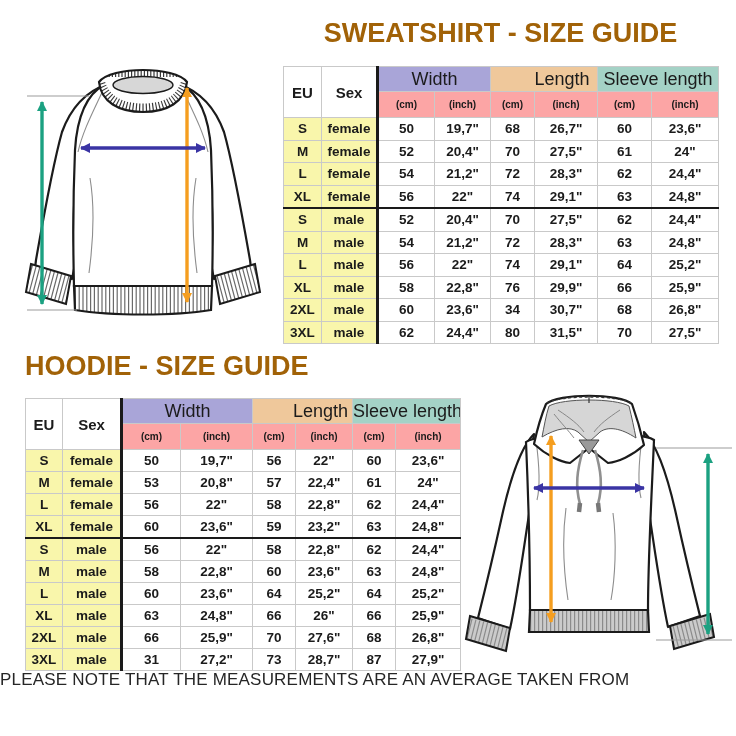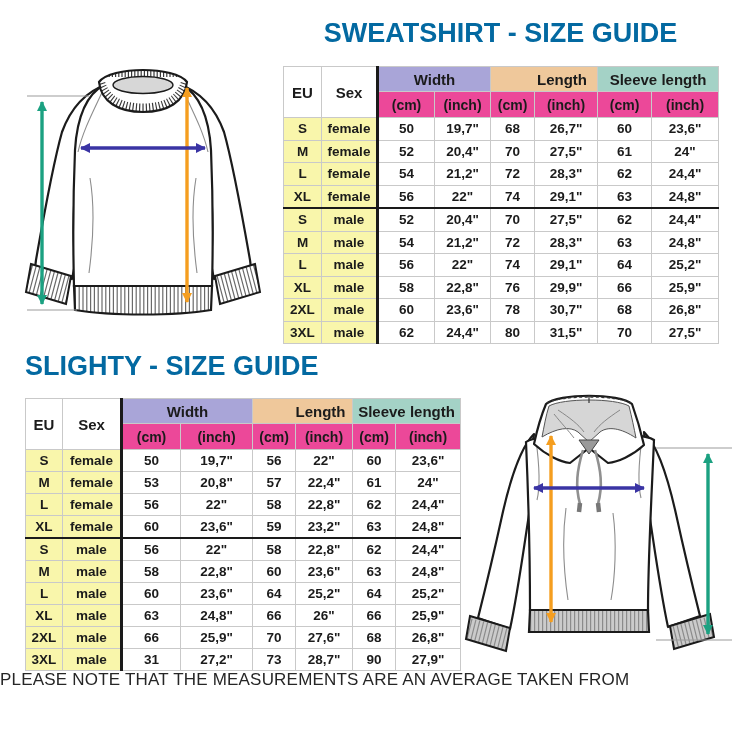--- a/index.html
+++ b/index.html
@@ -2,40 +2,40 @@
 <html style="--width_header: #a9a5d8; --length_header: #efc89b; --sleeve_header: #a4d2c6; --size_cell: #f9f6ab; --arrow_green: #1ba181; --arrow_orange: #f59e1f; --arrow_blue: #3a34a4; --grid_border: #c9c9c9; --strong_border: #1a1a1a;"><head>
 <meta charset="utf-8">
 <style>
   html,body{margin:0;padding:0;background:#fff;}
   .canvas{
     position:relative;width:736px;height:736px;background:#fff;overflow:hidden;
     font-family:"Liberation Sans",sans-serif;color:#1b1b1b;
   }
   .art{position:absolute;}
   .title{
-    position:absolute;font-weight:800;font-size:27px;letter-spacing:0px;color:#0369a1;
+    position:absolute;font-weight:800;font-size:27px;letter-spacing:0px;color:#a16207;
     font-family:"Liberation Sans",sans-serif;white-space:nowrap;
   }
   .sw-title{left:283px;top:18px;width:435px;text-align:center;}
   .hd-title{left:25px;top:351px;}
   .size-table{
     position:absolute;border-collapse:collapse;table-layout:fixed;background:#fff;
   }
   .sw-table{left:283px;top:66px;width:435px;}
   .hd-table{left:25px;top:398px;width:435px;}
   .size-table th,.size-table td{
     border:1px solid var(--grid_border,#c9c9c9);
     text-align:center;vertical-align:middle;padding:0;overflow:hidden;white-space:nowrap;
   }
   .hdr-corner{font-size:15px;font-weight:700;background:#fff;border-bottom:2px solid var(--strong_border,#1a1a1a);}
-  .hdr-group{font-size:15px;font-weight:700;height:24px;}
+  .hdr-group{font-size:18px;font-weight:400;height:24px;}
   .hdr-group.w{background:var(--width_header,#a9a5d8);}
   .hdr-group.l{background:var(--length_header,#efc89b);padding-left:36px;}
   .hdr-group.s{background:var(--sleeve_header,#a4d2c6);}
-  .hdr-sub{font-size:14px;font-weight:700;height:25px;border-bottom:2px solid var(--strong_border,#1a1a1a);background:#ec4899;}
+  .hdr-sub{font-size:10px;font-weight:700;height:25px;border-bottom:2px solid var(--strong_border,#1a1a1a);background:#fca5a5;}
   .after-strong{border-right:3px solid var(--strong_border,#1a1a1a) !important;}
   .size-table tbody td{font-size:13.5px;font-weight:700;height:21.5px;}
   .hd-table tbody td{height:21px;}
   .size-table tbody td.size-cell{background:var(--size_cell,#f9f6ab);}
   .size-table tbody td:nth-child(2){border-right:3px solid var(--strong_border,#1a1a1a);}
   .size-table tr.group-start td{border-top:2px solid var(--strong_border,#1a1a1a);}
   .note{
     position:absolute;left:0;top:667px;width:616px;text-align:center;
     font-size:17px;line-height:26px;color:#262626;letter-spacing:0.2px;
   }
@@ -226,39 +226,39 @@
           <td>76</td>
           <td>29,9"</td>
           <td>66</td>
           <td>25,9"</td>
         </tr>
         <tr>
           <td class="size-cell">2XL</td>
           <td class="size-cell">male</td>
           <td>60</td>
           <td>23,6"</td>
-          <td>78</td>
+          <td>34</td>
           <td>30,7"</td>
           <td>68</td>
           <td>26,8"</td>
         </tr>
         <tr>
           <td class="size-cell">3XL</td>
           <td class="size-cell">male</td>
           <td>62</td>
           <td>24,4"</td>
           <td>80</td>
           <td>31,5"</td>
           <td>70</td>
           <td>27,5"</td>
         </tr>
       </tbody>
   </table>
 
-  <div class="title hd-title">SLIGHTY - SIZE GUIDE</div>
+  <div class="title hd-title">HOODIE - SIZE GUIDE</div>
 
   <table class="size-table hd-table">
     <colgroup>
       <col style="width:37px">
         <col style="width:59px">
         <col style="width:59px">
         <col style="width:72px">
       <col style="width:43px">
         <col style="width:57px">
         <col style="width:43px">
@@ -372,21 +372,21 @@
           <td>68</td>
           <td>26,8"</td>
         </tr>
         <tr>
           <td class="size-cell">3XL</td>
           <td class="size-cell">male</td>
           <td>31</td>
           <td>27,2"</td>
           <td>73</td>
           <td>28,7"</td>
-          <td>90</td>
+          <td>87</td>
           <td>27,9"</td>
         </tr>
       </tbody>
   </table>
 
   <svg class="art" style="left:458px;top:388px" width="276" height="274" viewBox="0 0 276 274">
     <defs>
       <marker id="hd-g" viewBox="0 0 10 10" refX="9" refY="5" markerUnits="userSpaceOnUse" markerWidth="11" markerHeight="10" orient="auto-start-reverse">
           <path d="M0,0L10,5L0,10Z" style="fill:var(--arrow_green,#1ba181)"></path>
         </marker>

